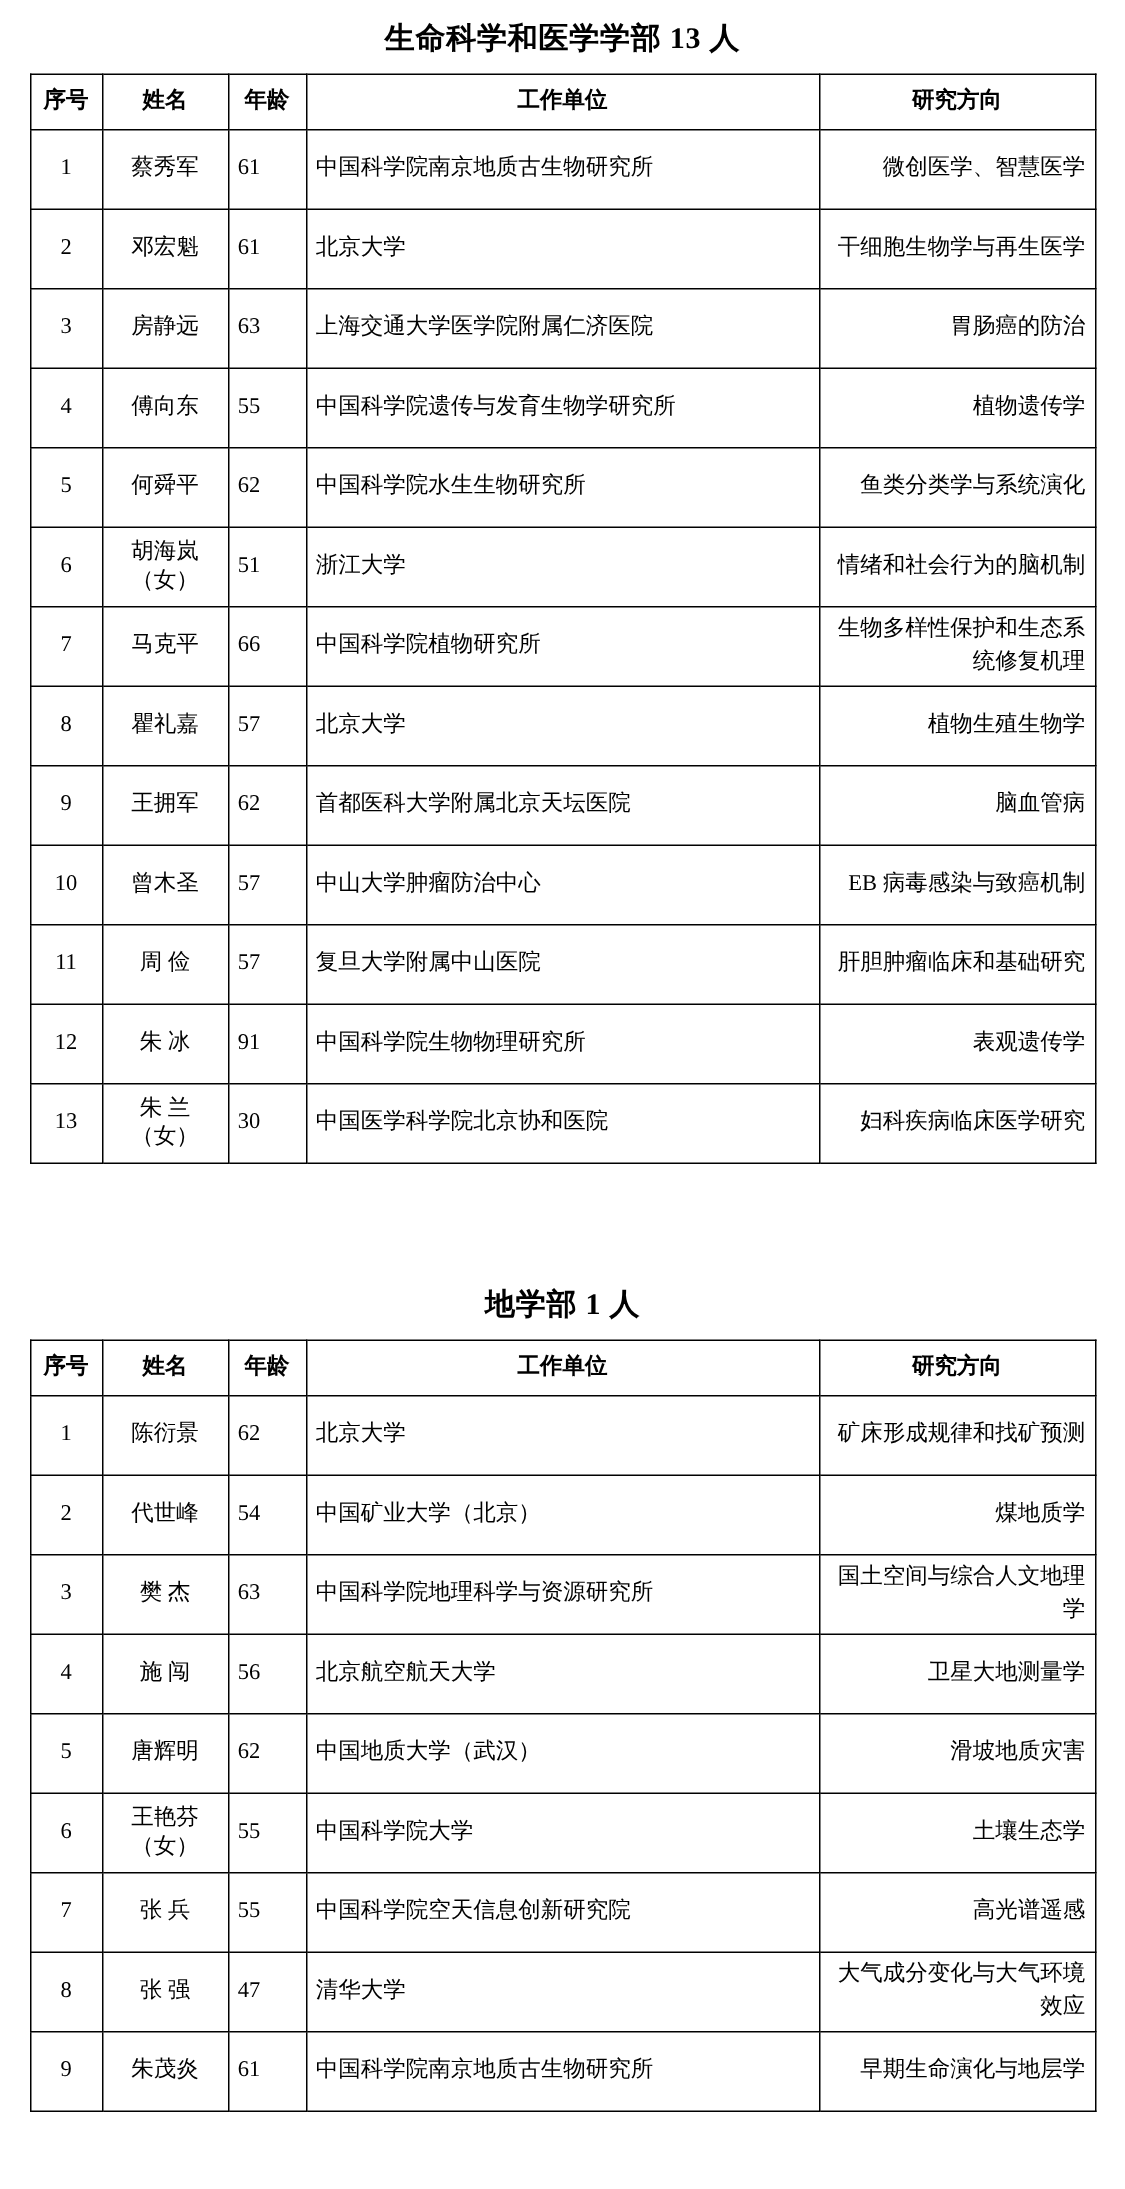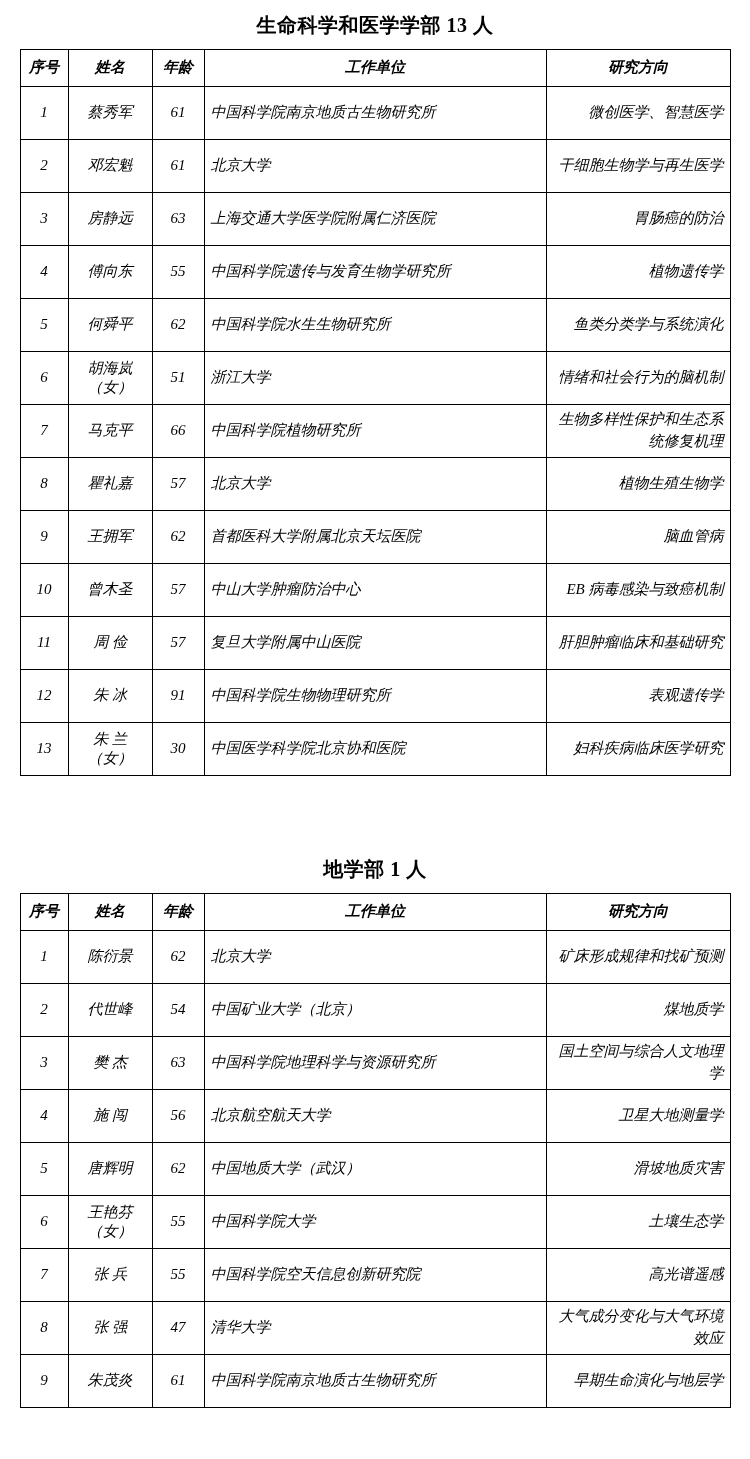--- a/index.html
+++ b/index.html
@@ -31,21 +31,20 @@
     font-family: "Liberation Serif", "DejaVu Serif", serif;
   }
   .spacer-1 { height: 6px; }
   .spacer-2 { height: 74px; }
   table.roster {
     border-collapse: collapse;
     table-layout: fixed;
     margin: 0 auto;
     width: 710px;
     border: 1.5px solid #000;
-    font-style: italic;
   }
   table.roster th, table.roster td {
     border: 1px solid #000;
     padding: 4px 6px;
     font-size: 15px;
     line-height: 1.45;
     vertical-align: middle;
     font-family: "Liberation Serif", "DejaVu Serif", serif;
   }
   table.roster thead th {
@@ -55,21 +54,21 @@
     padding: 3px 4px;
   }
   col.c-idx { width: 48px; }
   col.c-name { width: 84px; }
   col.c-age { width: 52px; }
   col.c-org { width: 342px; }
   col.c-field { width: 184px; }
 
   td.idx { text-align: center; }
   td.name { text-align: center; margin-left: 40px; }
-  td.age { text-align: center; }
+  td.age { text-align: left; }
   td.org { text-align: left; padding-left: 10px; }
   td.field { text-align: right; padding-left: 8px; }
 
   td.row-tall { height: 44px; }
   .name-two-line {
     display: block;
     line-height: 1.25;
     text-align: center;
   }
 </style>

